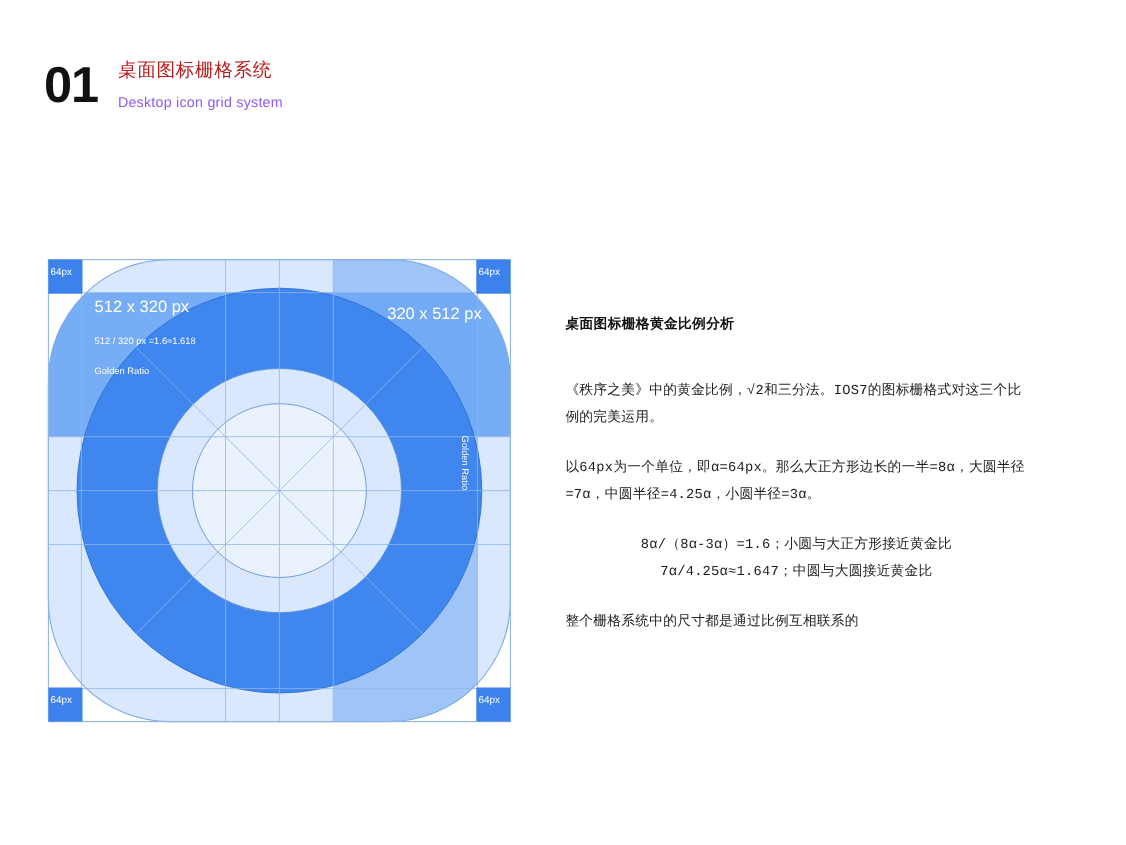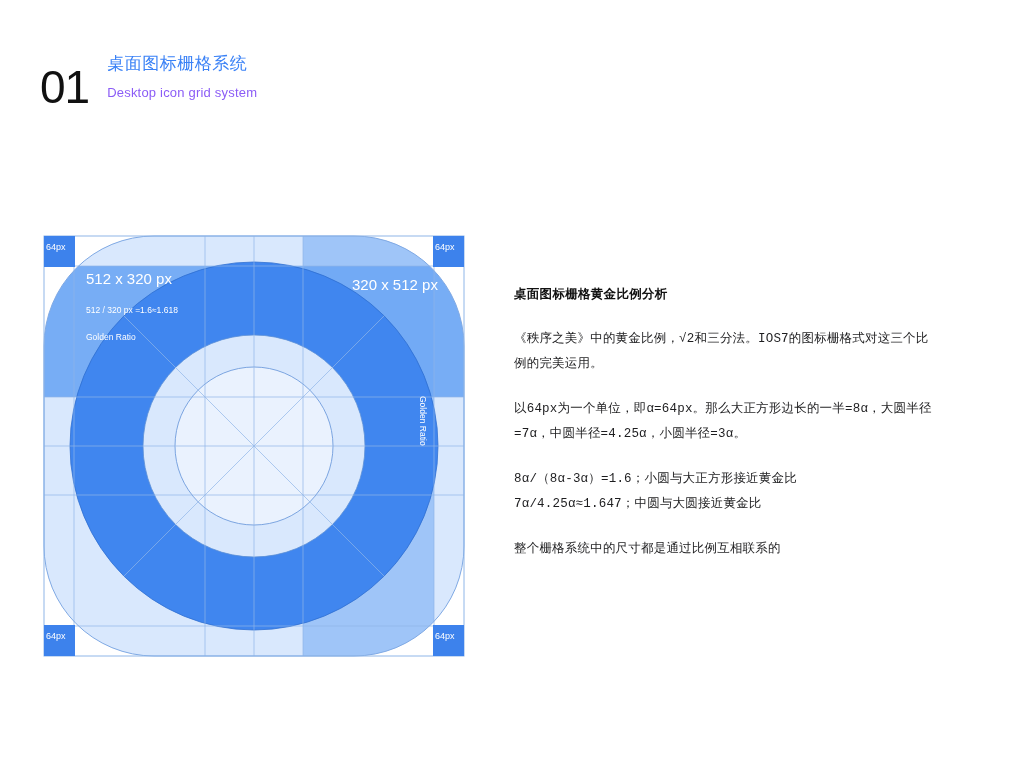--- a/index.html
+++ b/index.html
@@ -19,34 +19,34 @@
   
   .header {
     position: absolute;
     left: 40px;
     top: 48px;
     display: flex;
     align-items: flex-start;
   }
   .header-number {
     font-size: 46px;
-    font-weight: normal;
+    font-weight: bold;
     line-height: 46px;
     letter-spacing: -1px;
     color: #111;
-    margin-top: 16px;
+    margin-top: 6px;
   }
   .header-texts {
     margin-left: 18px;
     padding-top: 4px;
   }
   .header-title-cn {
     font-size: 17px;
     font-weight: normal;
-    color: #3b82f6;
+    color: #b91c1c;
     line-height: 24px;
     letter-spacing: 0.5px;
   }
   .header-title-en {
     font-size: 13px;
     color: #8b5cf6;
     line-height: 22px;
     margin-top: 6px;
     letter-spacing: 0.2px;
   }
@@ -89,32 +89,33 @@
     position: absolute;
     left: 514px;
     top: 286px;
     width: 420px;
   }
   .notes-title {
     font-size: 12.5px;
     font-weight: bold;
     color: #111;
     letter-spacing: 0.3px;
-    margin-bottom: 24px;
+    margin-bottom: 40px;
   }
   .notes p {
     margin: 0 0 20px 0;
     font-size: 12.5px;
     line-height: 25px;
     color: #1d1d1f;
     letter-spacing: 0.2px;
     font-family: Liberation Mono, monospace;
   }
   .notes p.block-lines {
     line-height: 25px;
+    text-align: center;
   }
 </style>
 </head>
 <body>
 
 <div class="header">
   <div class="header-number">01</div>
   <div class="header-texts">
     <div class="header-title-cn">桌面图标栅格系统</div>
     <div class="header-title-en">Desktop icon grid system</div>

